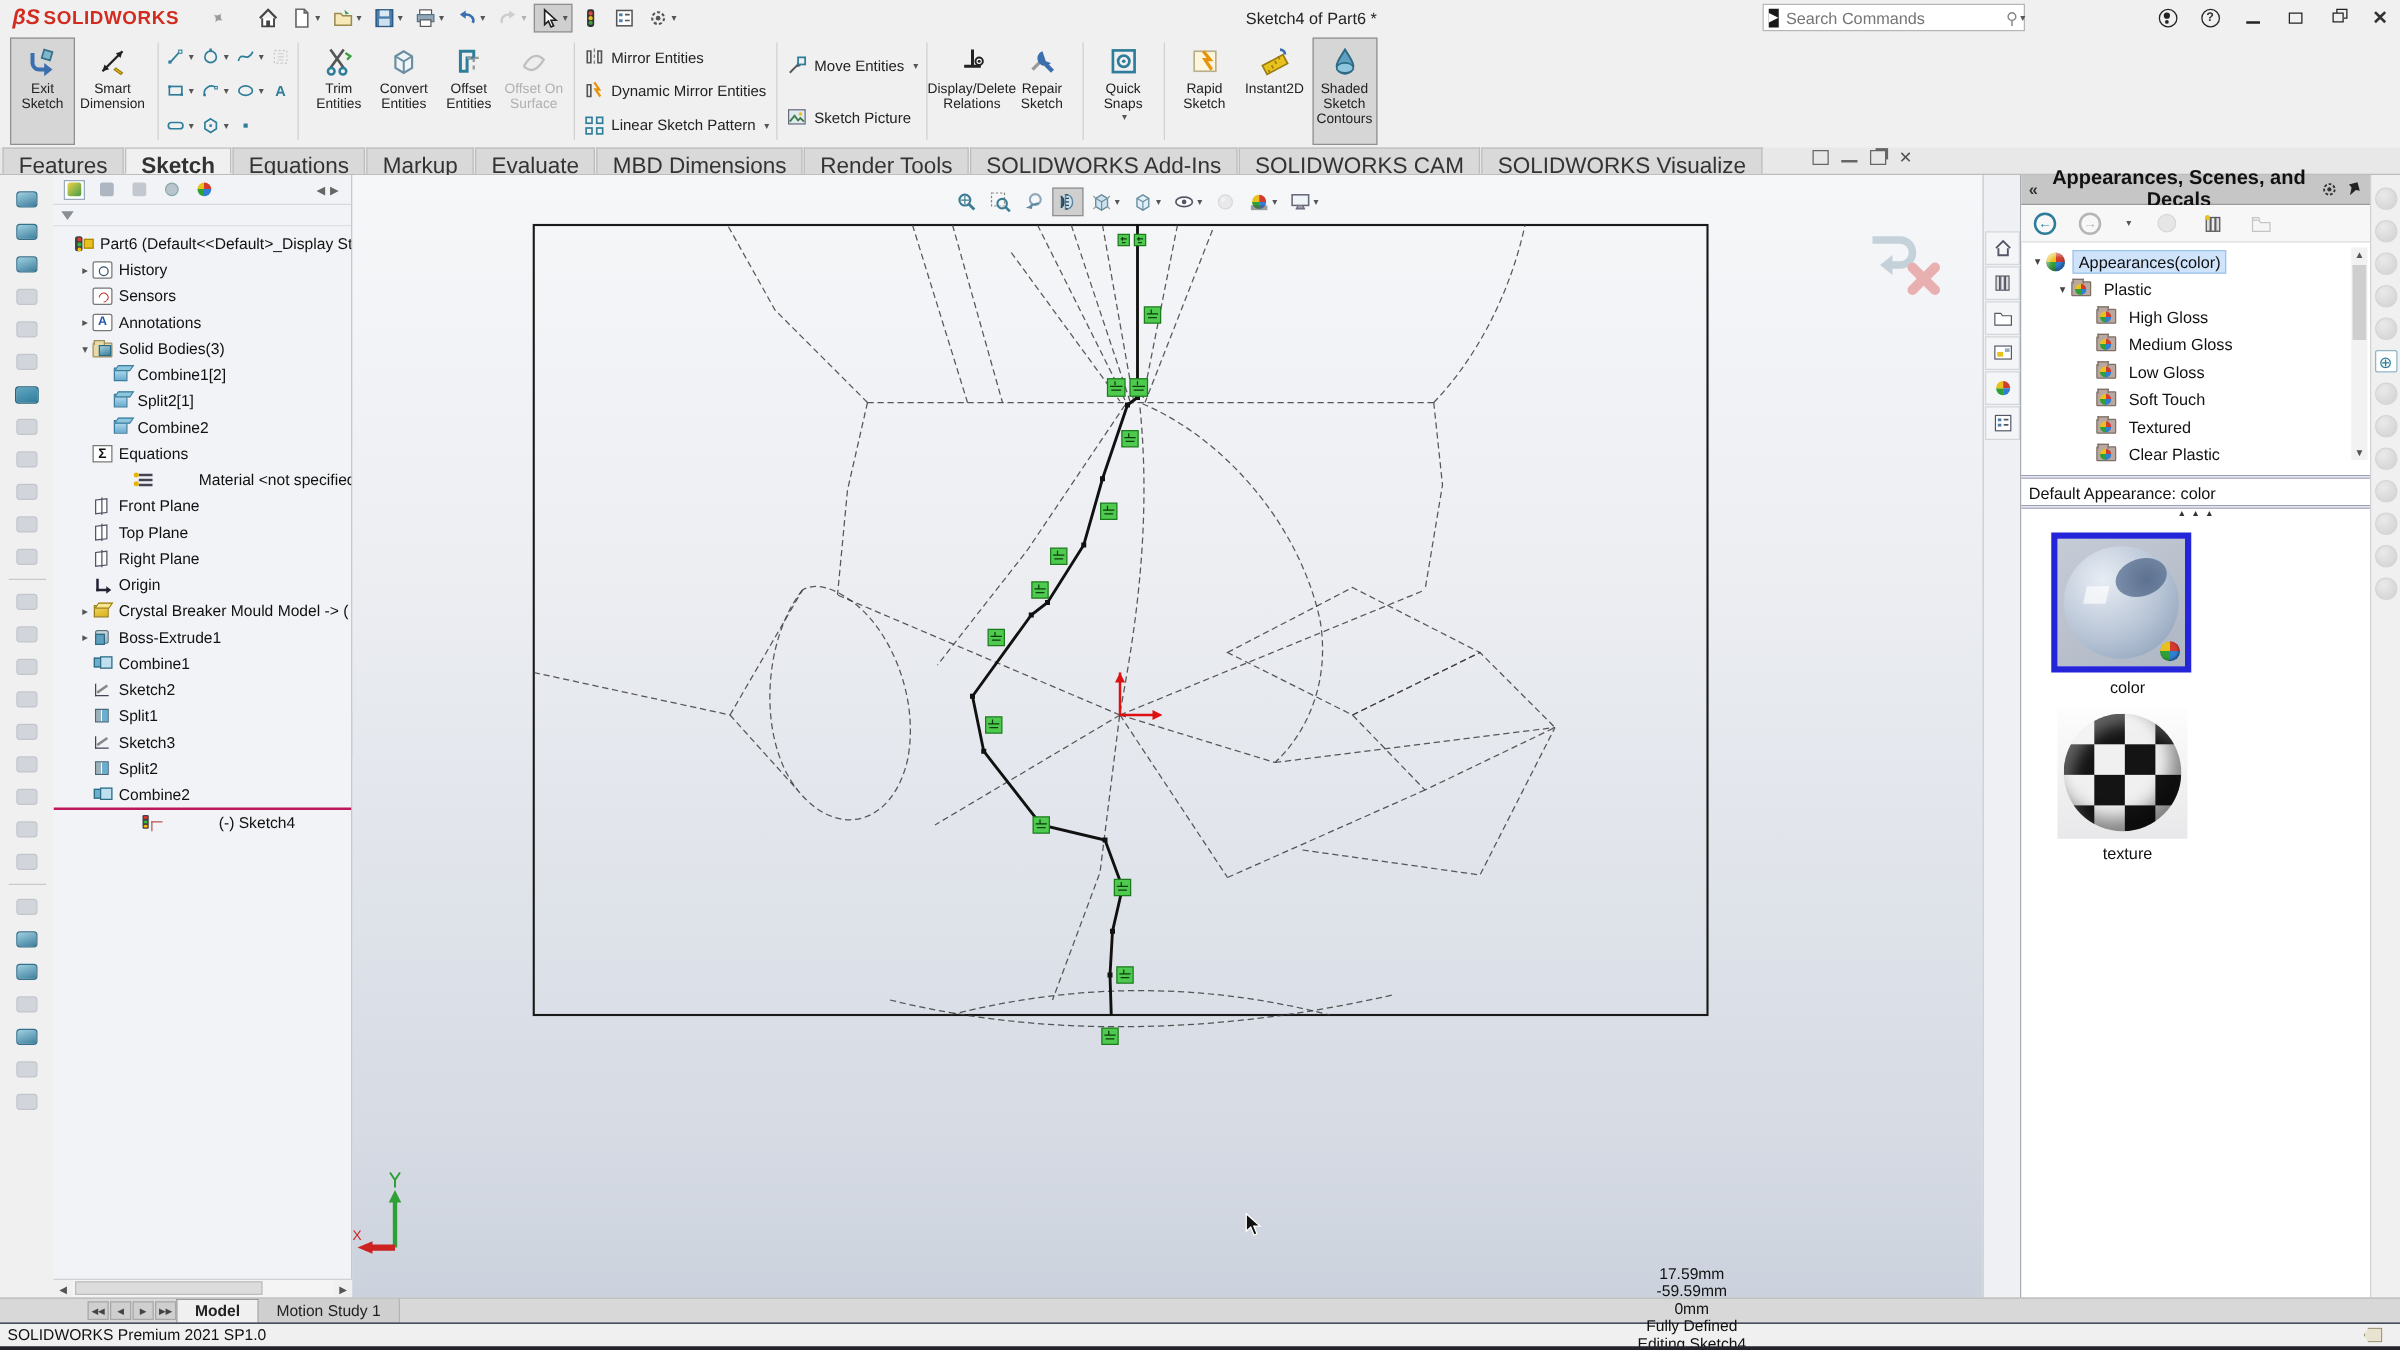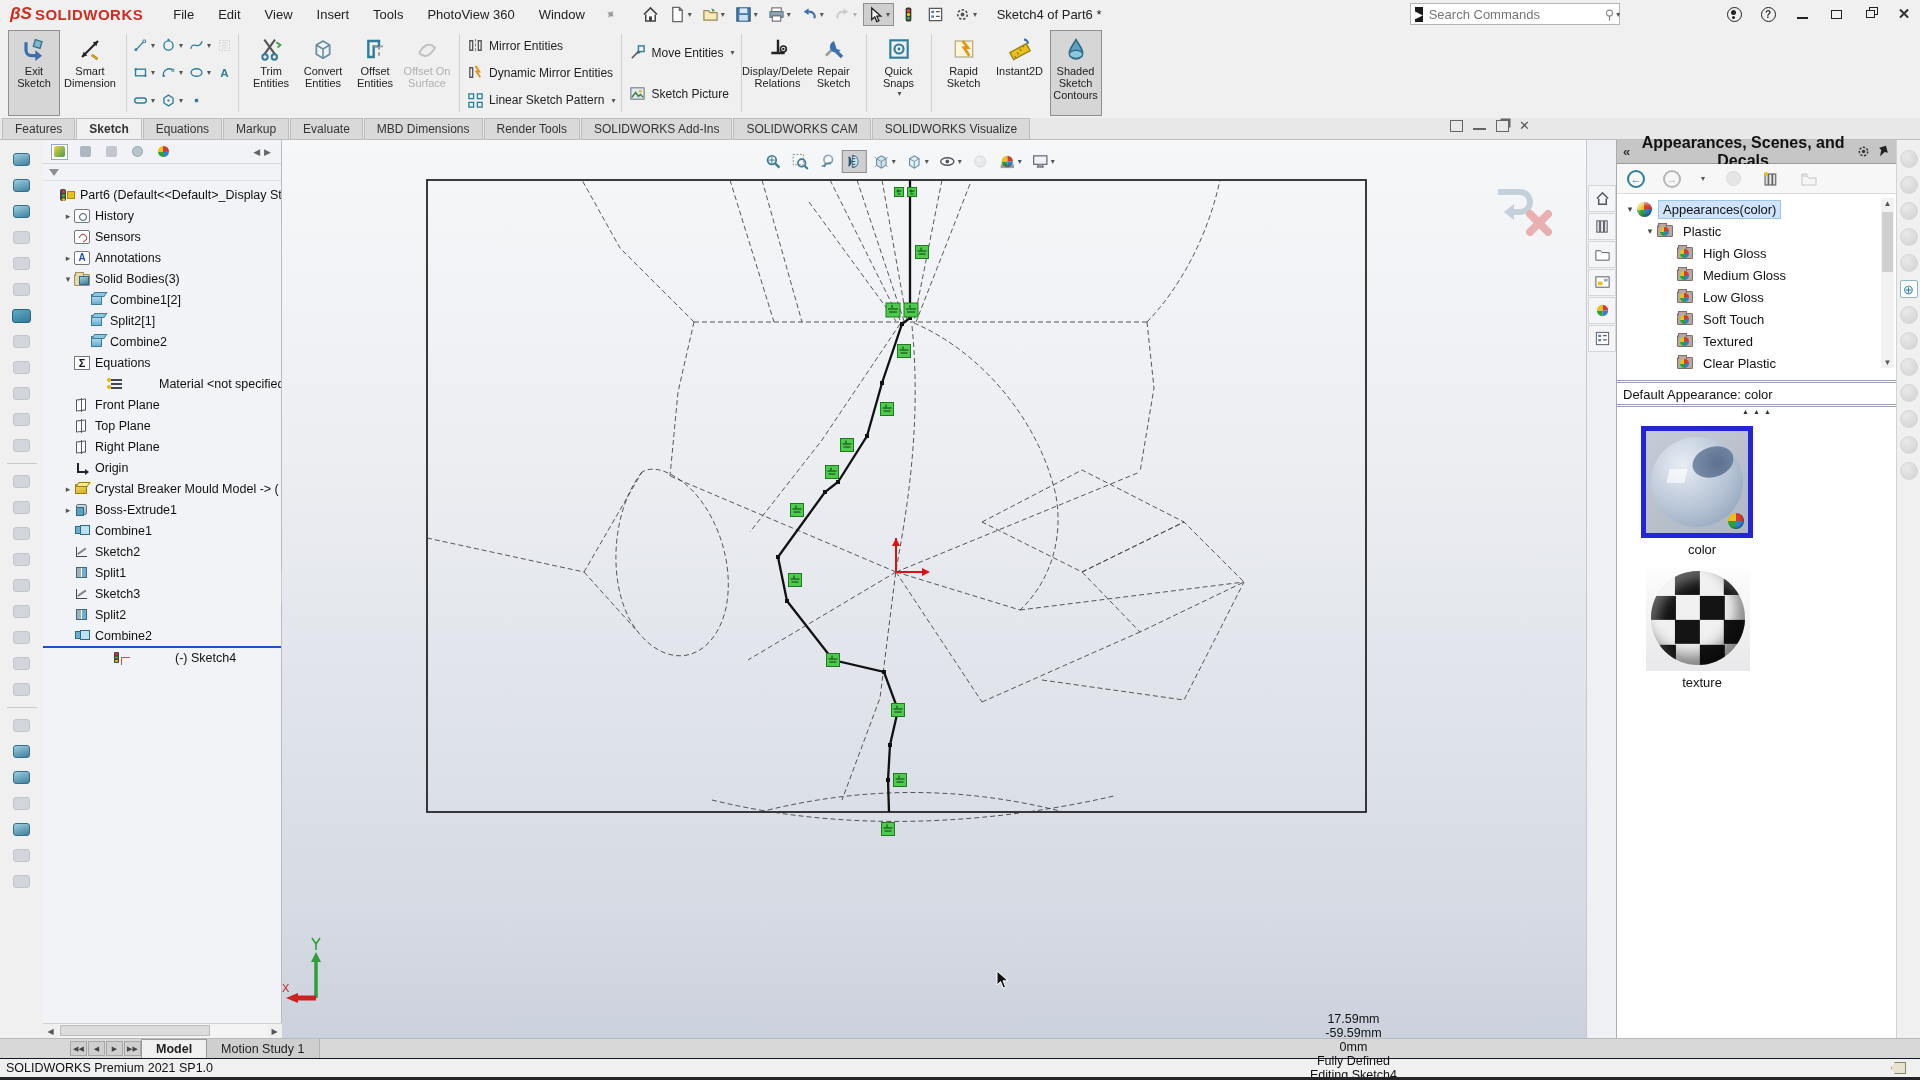--- a/index.html
+++ b/index.html
@@ -43,21 +43,21 @@
   .bigbtn.wide{width:60px;}
   .bicon{width:26px;height:26px;display:flex;align-items:center;justify-content:center;}
   .entity-grid{display:grid;grid-template-rows:repeat(3,1fr);grid-auto-flow:column;gap:0 2px;padding:2px;}
   .egcell{display:flex;align-items:center;gap:1px;padding:0 2px;}
   .rowbtns{display:flex;flex-direction:column;justify-content:space-around;padding:2px 4px;}
   .rowbtn{display:flex;align-items:center;gap:5px;font-size:12px;color:#222;white-space:nowrap;}
   .mini{width:18px;height:18px;display:flex;align-items:center;justify-content:center;}
 
   
   #tabbar{position:absolute;left:0;top:118px;width:1920px;height:22px;background:#e8e8e8;border-bottom:1px solid #bdbdbd;display:flex;align-items:flex-end;}
-  .dtab{padding:3px 12px;font-size:12px;color:#333;background:#d9d9d9;border:1px solid #bdbdbd;border-bottom:none;margin-right:1px;height:21px;}
+  .dtab{padding:3px 12px;font-size:18px;color:#333;background:#d9d9d9;border:1px solid #bdbdbd;border-bottom:none;margin-right:1px;height:21px;}
   .dtab.active{background:#f0f0f0;font-weight:bold;border-bottom:1px solid #f0f0f0;}
   .tab-winicons{position:absolute;right:390px;top:2px;display:flex;gap:10px;align-items:center;}
   .twi{width:13px;height:12px;border:1.5px solid #666;}
   .twi.flat{border:none;border-bottom:2px solid #666;height:8px;}
   .twi.x{border:none;font-size:13px;color:#555;line-height:12px;width:auto;}
 
   
   #main{position:absolute;left:0;top:140px;width:1920px;height:898px;}
   
   #lefttools{position:absolute;left:0;top:0;width:43px;height:898px;background:#f0f0f0;display:flex;flex-direction:column;align-items:center;padding-top:8px;gap:3px;}
@@ -73,21 +73,21 @@
   .ttab{width:17px;height:16px;border:1px solid transparent;display:flex;align-items:center;justify-content:center;}
   .ttab.active{background:#fff;border-color:#9ab;}
   .tt-sq{width:11px;height:11px;border-radius:2px;}
   .tt-arrows{margin-left:auto;margin-right:6px;color:#666;font-size:9px;letter-spacing:4px;}
   #tree-filter{height:17px;display:flex;align-items:center;padding-left:6px;border-bottom:1px solid #e0e0e0;}
   .funnel{width:0;height:0;border-left:5px solid transparent;border-right:5px solid transparent;border-top:7px solid #8a8f96;}
   #tree{padding-top:3px;}
   .trow{height:21px;display:flex;align-items:center;font-size:12.5px;color:#111;white-space:nowrap;overflow:hidden;}
   .trow .arrow{width:12px;font-size:9px;color:#555;text-align:center;flex:none;}
   .trow .ticon{width:16px;height:14px;margin-right:5px;flex:none;position:relative;}
-  .trow.rollback{border-top:2px solid #1d4ed8;gap:40px;}
+  .trow.rollback{border-top:2px solid #be185d;gap:40px;}
   
   .ti{position:absolute;inset:0;}
   .ti-part:before{content:"";position:absolute;left:1px;top:1px;width:6px;height:12px;background:#444;border-radius:2px;}
   .ti-part:after{content:"";position:absolute;left:2.5px;top:2.5px;width:3px;height:3px;border-radius:50%;background:#e33;box-shadow:0 4px 0 #3b3,0 8px 0 #fb0;}
   .ti-part .yb{position:absolute;right:0;top:3px;width:8px;height:8px;background:#e8c11c;border:1px solid #a88908;}
   .ti-history{border:1.5px solid #777;border-radius:2px;background:#fff;}
   .ti-history:after{content:"";position:absolute;left:4px;top:3px;width:6px;height:6px;border:1.5px solid #356;border-radius:50%;}
   .ti-sensors{border:1.5px solid #777;border-radius:2px;background:#fff;}
   .ti-sensors:after{content:"";position:absolute;left:4px;top:3px;width:6px;height:6px;border:1.5px solid #b33;border-radius:50%;border-bottom-color:transparent;transform:rotate(45deg);}
   .ti-annotations{border:1.5px solid #777;border-radius:2px;background:#fff;color:#2255aa;font-size:10px;font-weight:bold;text-align:center;line-height:11px;}
@@ -200,29 +200,20 @@
   svg{display:block;}
 </style>
 </head>
 <body>
 
 <div id="menubar">
   <div class="logo">
     <span class="ds">βS</span>
     <span class="word">SOLIDWORKS</span>
   </div>
-  <div id="menus" style="display: flex;">
-      <span class="menu-item">File</span>
-      <span class="menu-item">Edit</span>
-      <span class="menu-item">View</span>
-      <span class="menu-item">Insert</span>
-      <span class="menu-item">Tools</span>
-      <span class="menu-item">PhotoView 360</span>
-      <span class="menu-item">Window</span>
-    </div>
   <span class="pin-glyph">✦</span>
   <div class="qa" id="quickaccess">
       <span class="qa-btn">
         <svg width="17" height="17" viewBox="0 0 18 18">
           <path d="M2 9 L9 2 L16 9" fill="none" stroke="#444" stroke-width="1.8"></path>
           <path d="M4 9 v7 h10 v-7" fill="#fff" stroke="#444" stroke-width="1.6"></path>
           <rect x="7.4" y="11" width="3.2" height="5" fill="#444"></rect>
         </svg>
       </span>
       <span class="qa-btn">

